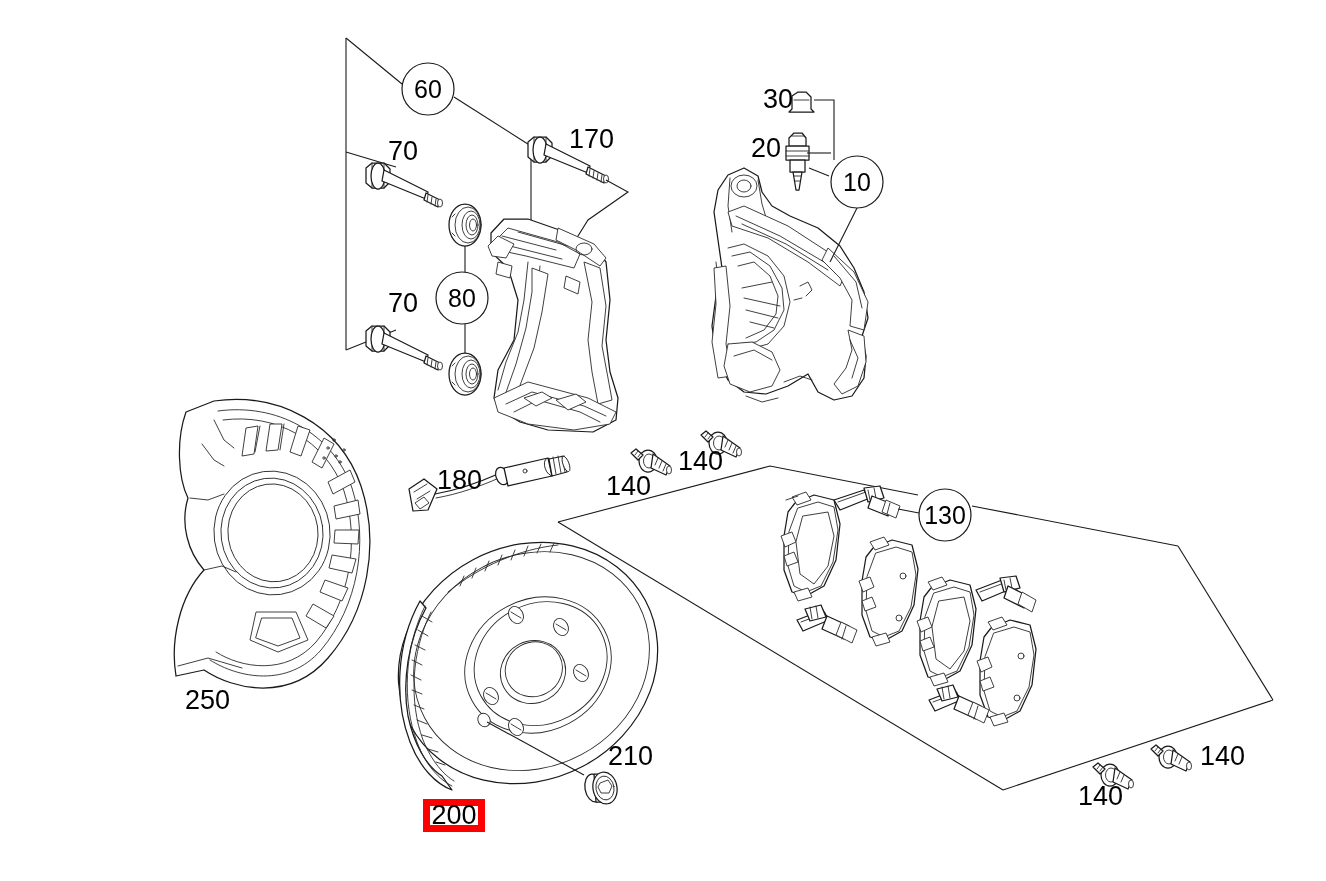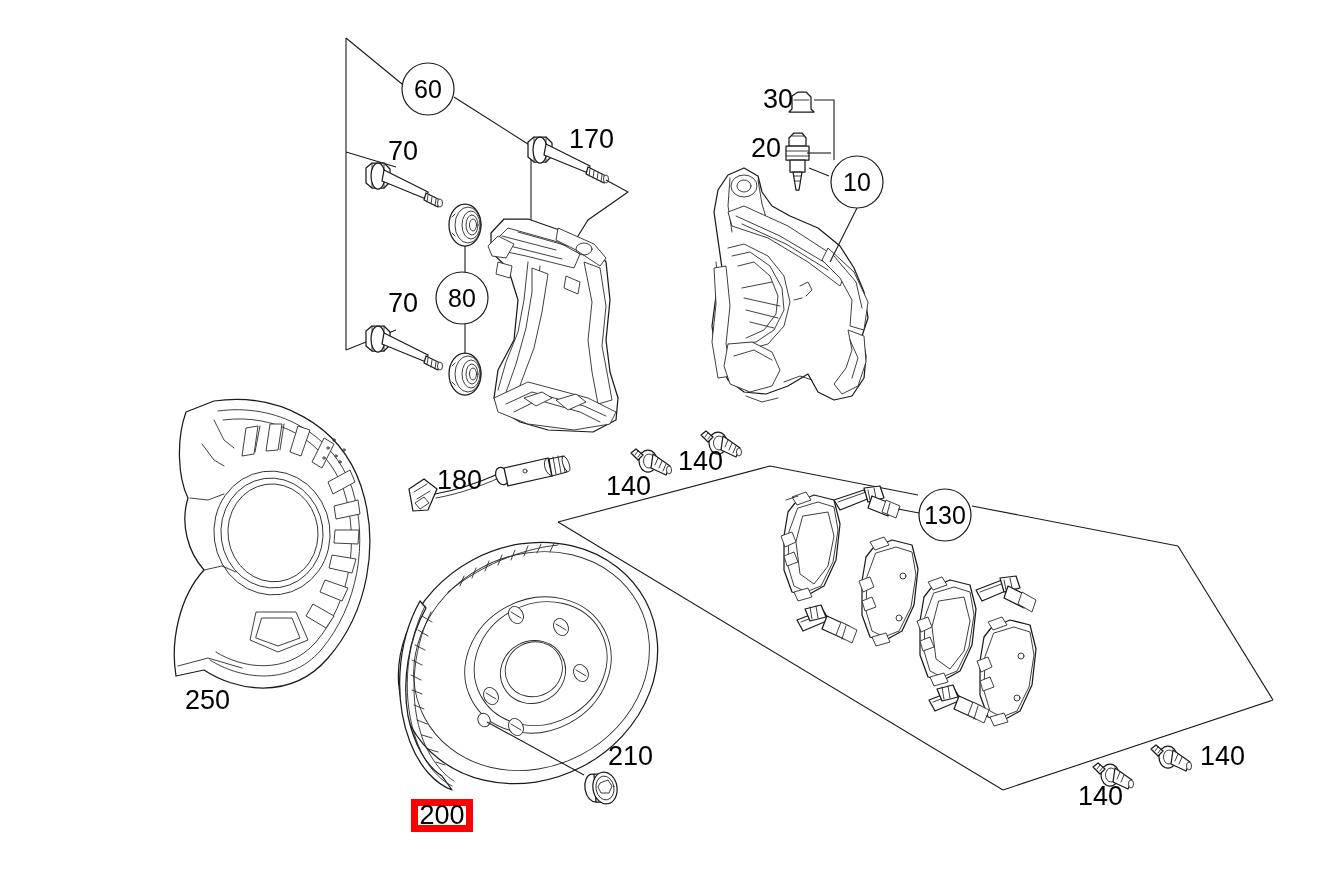--- a/index.html
+++ b/index.html
@@ -601,17 +601,17 @@
     <text class="label-text" x="409" y="489">180</text>
     <text class="label-text" x="578" y="495">140</text>
     <text class="label-text" x="650" y="470">140</text>
     <text class="label-text" x="1172" y="765">140</text>
     <text class="label-text" x="1050" y="805">140</text>
     <text class="label-text" x="580" y="765">210</text>
     <text class="label-text" x="157" y="709">250</text>
 
   </svg>
 
-  <div class="hl-box" id="highlight-200" style="left: 383px; top: 799px; width: 62px; height: 33px; border: 7px solid rgb(255, 0, 0); background: rgb(255, 255, 255); color: rgb(0, 0, 0);">
+  <div class="hl-box" id="highlight-200" style="left: 395px; top: 799px; width: 62px; height: 33px; border: 7px solid rgb(255, 0, 0); background: rgb(255, 255, 255); color: rgb(0, 0, 0);">
     <span>200</span>
   </div>
 
 </div>
 
 </body></html>

